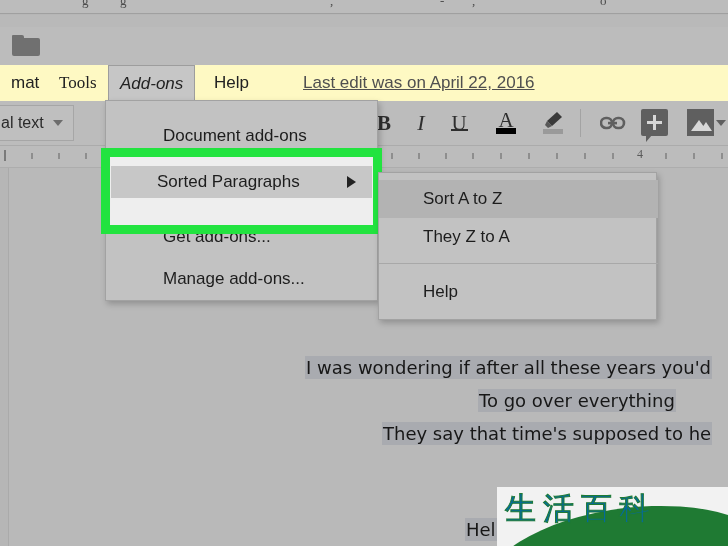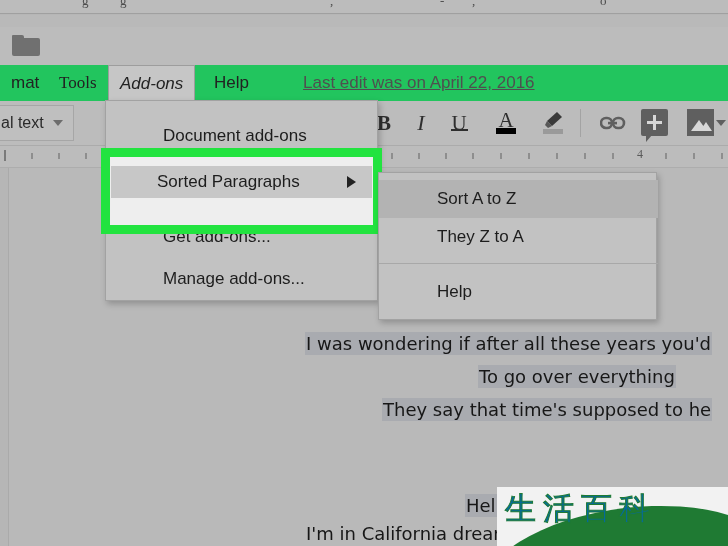--- a/index.html
+++ b/index.html
@@ -45,21 +45,21 @@
     background: #707070; border-radius: 1px 2px 0 0;
   }
   .folder-icon .body {
     position: absolute; left: 0; top: 3px; width: 28px; height: 18px;
     background: #707070; border-radius: 0 2px 2px 2px;
   }
 
   
   .menubar {
     position: absolute; left: 0; top: 65px; width: 728px; height: 36px;
-    background: #22c55e;
+    background: #fef9c3;
   }
   .menu-item {
     position: absolute; top: 0; height: 36px;
     display: flex; align-items: center; justify-content: center;
     font-size: 17px; color: #222; padding: 0 11px;
     white-space: nowrap;
   }
   .menu-item.active {
     background: #c6c6c6;
     border-left: 1px solid #9d9d9d;
@@ -167,20 +167,21 @@
   }
 
   .doc-line {
     position: absolute;
     font-family: "DejaVu Sans", sans-serif;
     font-size: 18px;
     color: #171717;
     white-space: nowrap;
     background: #a9abb0;
     padding: 1px 1px;
+    margin-top: 24px;
   }
   .doc-line.nohl { background: transparent; }
 
   
   .dropdown {
     position: absolute; left: 105px; top: 100px;
     width: 273px; height: 201px;
     background: #c2c2c2;
     border: 1px solid #a2a2a2;
     box-shadow: 2px 3px 6px rgba(0,0,0,.22);
@@ -226,21 +227,21 @@
     position: absolute; left: 378px; top: 172px;
     width: 279px; height: 148px;
     background: #c2c2c2;
     border: 1px solid #a2a2a2;
     box-shadow: 2px 3px 6px rgba(0,0,0,.22);
   }
   .sub-item {
     position: absolute; left: 0; width: 279px; height: 38px;
     display: flex; align-items: center;
     font-size: 17px; color: #1d1d1d;
-    padding-left: 58px; white-space: nowrap;
+    padding-left: 44px; white-space: nowrap;
   }
   .sub-item.selected { background: #b3b3b3; }
   .sub-sep {
     position: absolute; left: 0; width: 279px; height: 1px; background: #a8a8a8;
   }
 
   
   .watermark {
     position: absolute; left: 497px; top: 487px;
     width: 231px; height: 59px;

